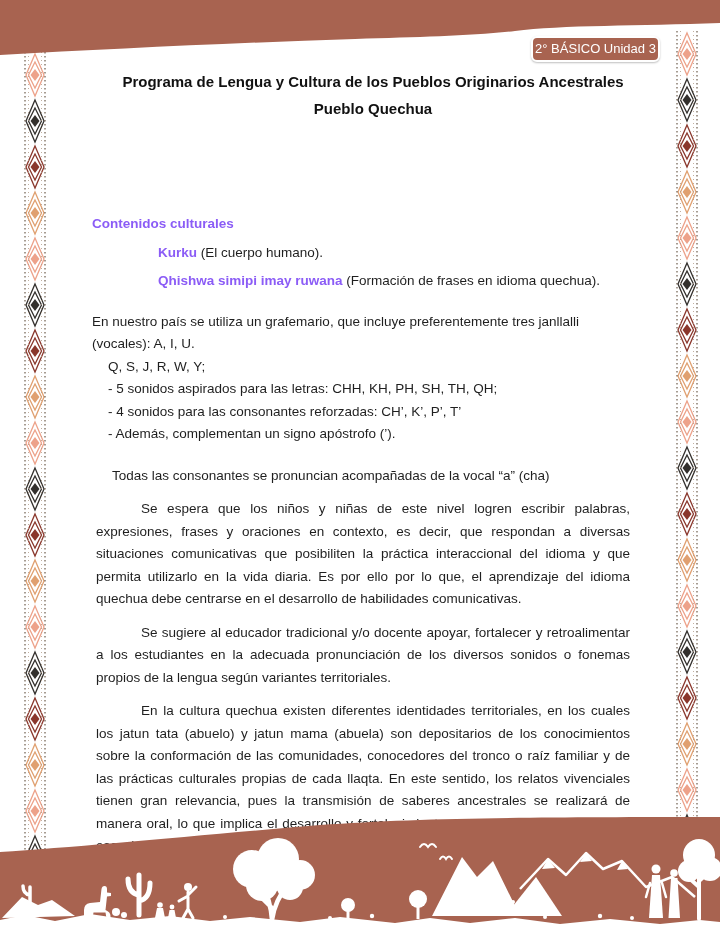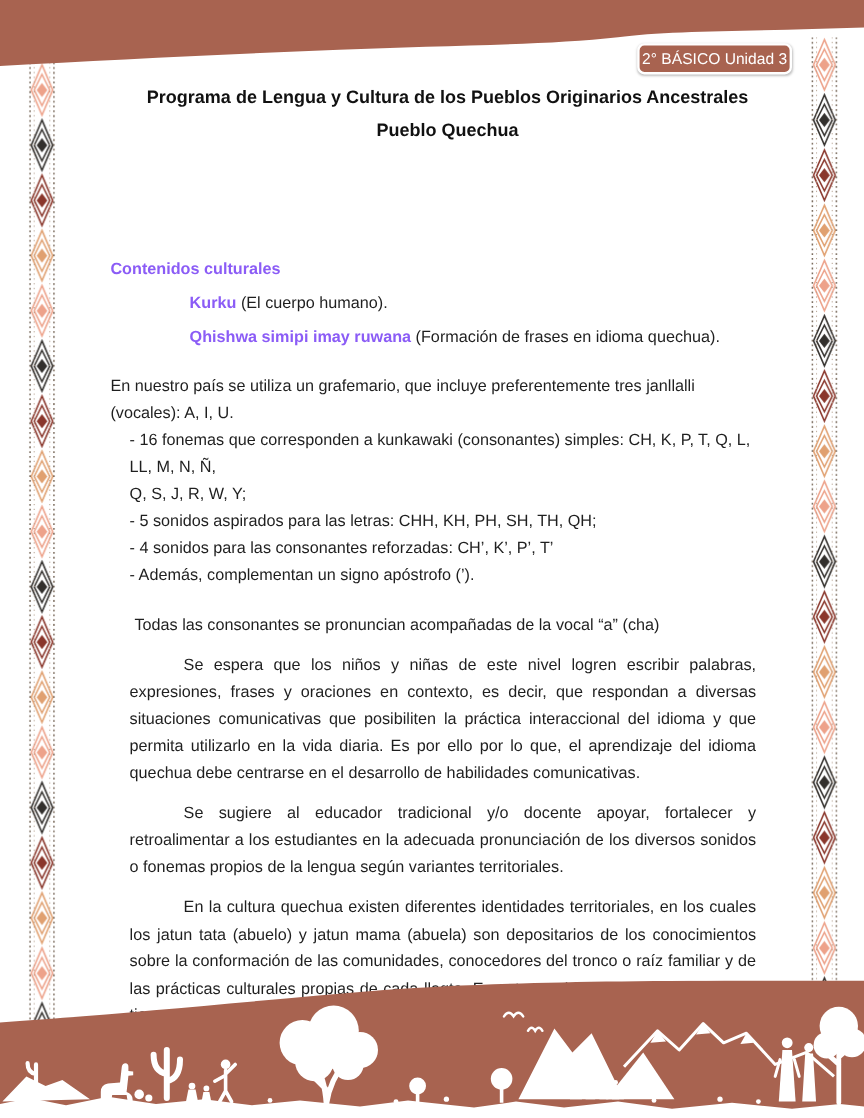--- a/index.html
+++ b/index.html
@@ -33,21 +33,21 @@
 
   
   .content{position:absolute;top:185px;left:92px;width:538px;z-index:2;
            font-size:13.5px;line-height:22.5px;}
   .content h2{font-size:13.5px;line-height:22.5px;margin:28px 0 0 0;color:#8b5cf6;}
   .citem{margin:6px 0 0 0;padding-left:30px;}
   .citem b{color:#8b5cf6;padding-left:36px;}
   .intro{margin:18px 0 0 0;}
   .glist{padding-left:16px;}
   .vnote{margin:19px 0 0 0;padding-left:20px;}
-  .para{margin:11px 0 0 16px;text-align:justify;text-indent:45px;}
+  .para{margin:11px 0 0 4px;text-align:justify;text-indent:45px;}
 
   
   .footer-art{position:absolute;bottom:0;left:0;width:720px;height:115px;z-index:4;}
 </style>
 </head>
 <body>
 
 <div class="page">
 
   <svg class="swoosh" viewBox="0 0 720 56" preserveAspectRatio="none">
@@ -106,21 +106,20 @@
   <div class="content">
     <h2>Contenidos culturales</h2>
 
     <p class="citem"><b>Kurku</b><span> (El cuerpo humano).</span></p>
 
     <p class="citem"><b>Qhishwa simipi imay ruwana</b><span> (Formación de frases en idioma quechua).</span></p>
 
     <p class="intro">En nuestro país se utiliza un grafemario, que incluye preferentemente tres janllalli (vocales): A, I, U.</p>
 
     <div class="glist">
-      <div>- 16 fonemas que corresponden a kunkawaki (consonantes) simples: CH, K, P, T, Q, L, LL, M, N, Ñ,</div>
       <div>Q, S, J, R, W, Y;</div>
       <div>- 5 sonidos aspirados para las letras: CHH, KH, PH, SH, TH, QH;</div>
       <div>- 4 sonidos para las consonantes reforzadas: CH’, K’, P’, T’</div>
       <div>- Además, complementan un signo apóstrofo (’).</div>
     </div>
 
     <p class="vnote">Todas las consonantes se pronuncian acompañadas de la vocal “a” (cha)</p>
 
     <p class="para">Se espera que los niños y niñas de este nivel logren escribir palabras, expresiones, frases y oraciones en contexto, es decir, que respondan a diversas situaciones comunicativas que posibiliten la práctica interaccional del idioma y que permita utilizarlo en la vida diaria. Es por ello por lo que, el aprendizaje del idioma quechua debe centrarse en el desarrollo de habilidades comunicativas.</p>
     <p class="para">Se sugiere al educador tradicional y/o docente apoyar, fortalecer y retroalimentar a los estudiantes en la adecuada pronunciación de los diversos sonidos o fonemas propios de la lengua según variantes territoriales.</p>

